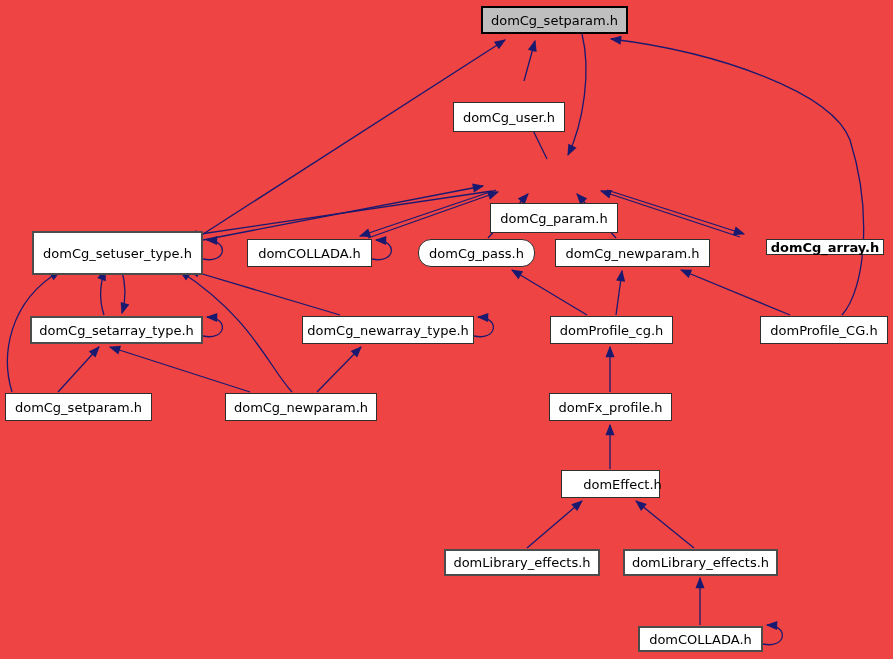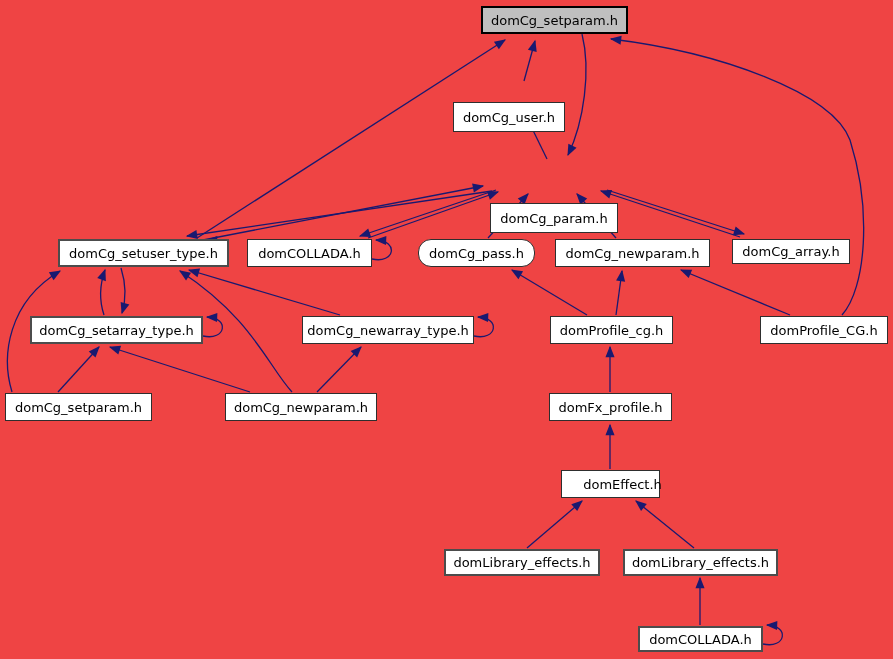--- a/index.html
+++ b/index.html
@@ -75,25 +75,25 @@
     <path class="edge" marker-end="url(#ah)" d="M203,259 C226,264 230,241 207,240"></path>
     <path class="edge" marker-end="url(#ah)" d="M372,259 C395,264 399,241 376,240"></path>
     <path class="edge" marker-end="url(#ah)" d="M203,336 C226,341 230,318 207,317"></path>
     <path class="edge" marker-end="url(#ah)" d="M474,336 C497,341 501,318 478,317"></path>
     <path class="edge" marker-end="url(#ah)" d="M763,644 C786,649 790,626 767,625"></path>
   </svg>
 
   <div class="node hl" style="left:481px;top:6px;width:147px;height:28px;">domCg_setparam.h</div>
   <div class="node" style="left:453px;top:82px;width:112px;height:30px;margin-top:20px;">domCg_user.h</div>
   <div class="node" style="left:490px;top:159px;width:128px;height:30px;margin-top:44px;">domCg_param.h</div>
-  <div class="node thick" style="left:32px;top:239px;width:171px;height:28px;margin-left:26px;">domCg_setuser_type.h</div>
+  <div class="node thick" style="left:32px;top:231px;width:171px;height:44px;">domCg_setuser_type.h</div>
   <div class="node" style="left:247px;top:239px;width:125px;height:28px;">domCOLLADA.h</div>
   <div class="node" style="left:418px;top:239px;width:117px;height:28px;border-radius:13px;">domCg_pass.h</div>
   <div class="node" style="left:555px;top:239px;width:155px;height:28px;">domCg_newparam.h</div>
-  <div class="node" style="left:732px;top:239px;width:118px;height:25px;">domCg_array.h</div>
+  <div class="node" style="left:766px;top:239px;width:118px;height:16px;font-weight:bold;">domCg_array.h</div>
   <div class="node thick" style="left:30px;top:316px;width:173px;height:28px;">domCg_setarray_type.h</div>
   <div class="node" style="left:302px;top:316px;width:172px;height:28px;">domCg_newarray_type.h</div>
   <div class="node" style="left:550px;top:316px;width:123px;height:28px;">domProfile_cg.h</div>
   <div class="node" style="left:760px;top:316px;width:128px;height:28px;">domProfile_CG.h</div>
   <div class="node" style="left:5px;top:393px;width:147px;height:28px;">domCg_setparam.h</div>
   <div class="node" style="left:225px;top:393px;width:152px;height:28px;">domCg_newparam.h</div>
   <div class="node" style="left:549px;top:393px;width:123px;height:28px;text-align:center;">domFx_profile.h</div>
   <div class="node" style="left:561px;top:470px;width:99px;height:28px;padding-left:24px;">domEffect.h</div>
   <div class="node thick" style="left:444px;top:549px;width:156px;height:27px;">domLibrary_effects.h</div>
   <div class="node thick" style="left:623px;top:549px;width:155px;height:27px;">domLibrary_effects.h</div>

